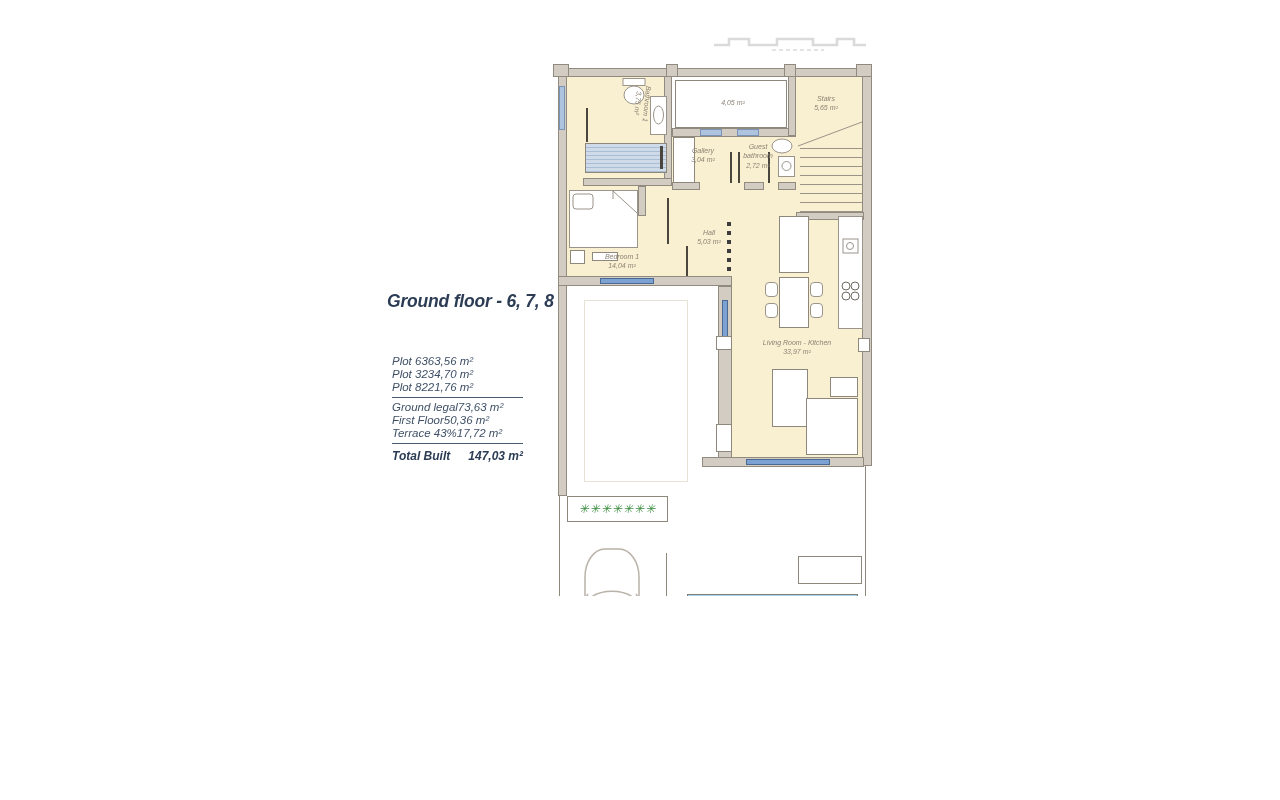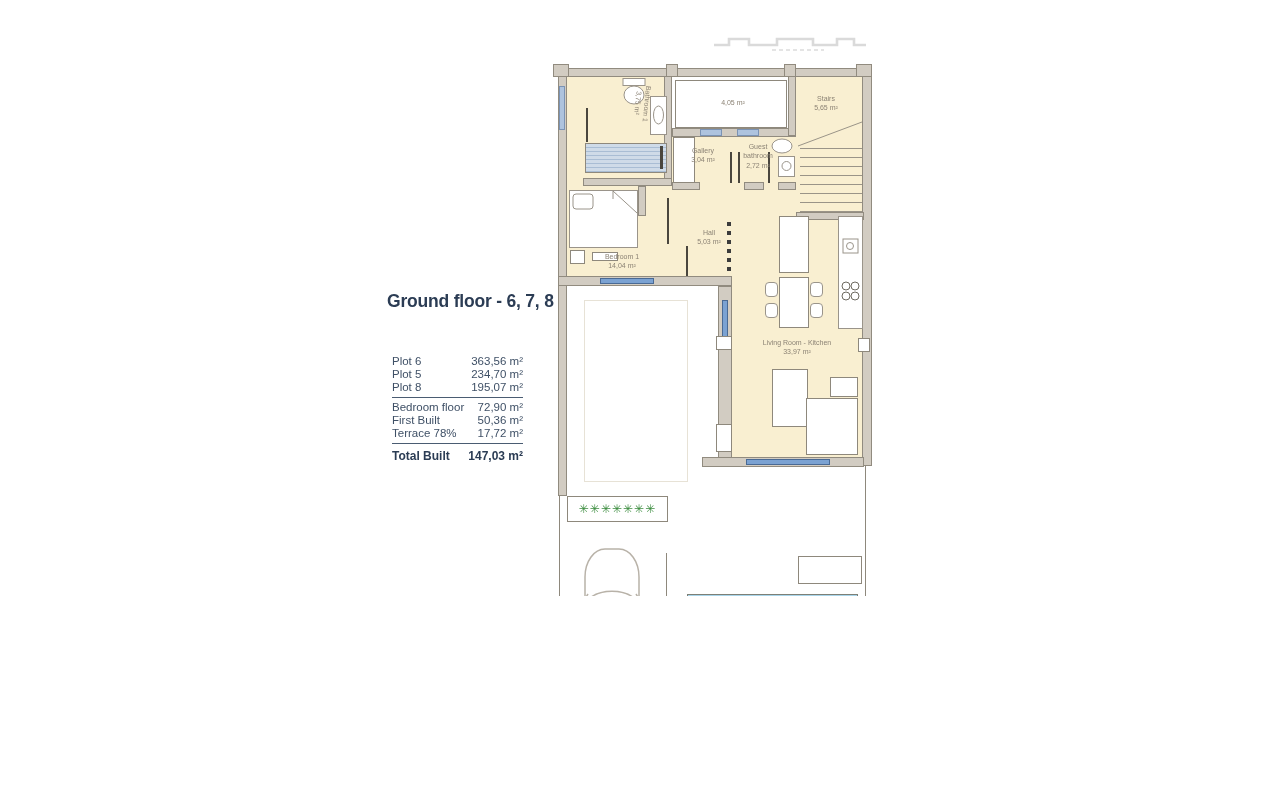--- a/index.html
+++ b/index.html
@@ -1,21 +1,21 @@
 <!DOCTYPE html>
 <html><head>
 <meta charset="utf-8">
 <style>
   html,body{margin:0;padding:0;background:#fff;}
   #canvas{position:relative;width:1280px;height:596px;background:#ffffff;overflow:hidden;
-          font-family:"Liberation Sans",sans-serif;}
+          font-family:"Liberation Sans",sans-serif;font-style:italic;}
   
   .title{position:absolute;left:387px;top:291px;font-size:17.5px;font-weight:bold;color:#2b3c54;letter-spacing:-.2px;}
   .infotable{position:absolute;left:392px;top:355px;width:131px;font-size:11.5px;color:#3f5066;}
-  .irow{display:flex;justify-content:space-between;line-height:13px;}
+  .irow{display:flex;justify-content:flex-start;line-height:13px;}
   .irow .val{text-align:right;}
   .rule{border:none;border-top:1.5px solid #4a5c72;margin:3px 0 3px 0;}
   .totalrow{display:flex;justify-content:space-between;font-weight:bold;color:#2b3c54;font-size:12px;margin-top:5px;}
   
   .abs{position:absolute;box-sizing:border-box;}
   .cream{background:#f9efd1;}
   .w{background:#d2ccc2;border:1px solid #918b7f;}
   .ln{background:#8e887c;}
   .faint{border:1px solid #e7e2d6;}
   .white{background:#ffffff;border:1px solid #8e887c;}
@@ -47,38 +47,38 @@
   <div class="logo-sub"></div>
 
   <div class="title">Ground floor - 6, 7, 8</div>
 
   <div class="infotable">
     <div class="irow">
         <span>Plot 6</span>
         <span class="val">363,56 m²</span>
       </div>
     <div class="irow">
-        <span>Plot 5</span>
+        <span>Plot 3</span>
         <span class="val">234,70 m²</span>
       </div>
     <div class="irow">
         <span>Plot 8</span>
-        <span class="val">195,07 m²</span>
+        <span class="val">221,76 m²</span>
       </div>
     <hr class="rule">
     <div class="irow">
-        <span>Bedroom floor</span>
-        <span class="val">72,90 m²</span>
-      </div>
-    <div class="irow">
-        <span>First Built</span>
+        <span>Ground legal</span>
+        <span class="val">73,63 m²</span>
+      </div>
+    <div class="irow">
+        <span>First Floor</span>
         <span class="val">50,36 m²</span>
       </div>
     <div class="irow">
-        <span>Terrace 78%</span>
+        <span>Terrace 43%</span>
         <span class="val">17,72 m²</span>
       </div>
     <hr class="rule">
     <div class="totalrow">
         <span>Total Built</span>
         <span class="val">147,03 m²</span>
       </div>
   </div>
 
   <div class="abs cream" style="left:566px;top:76px;width:98px;height:112px"></div>

